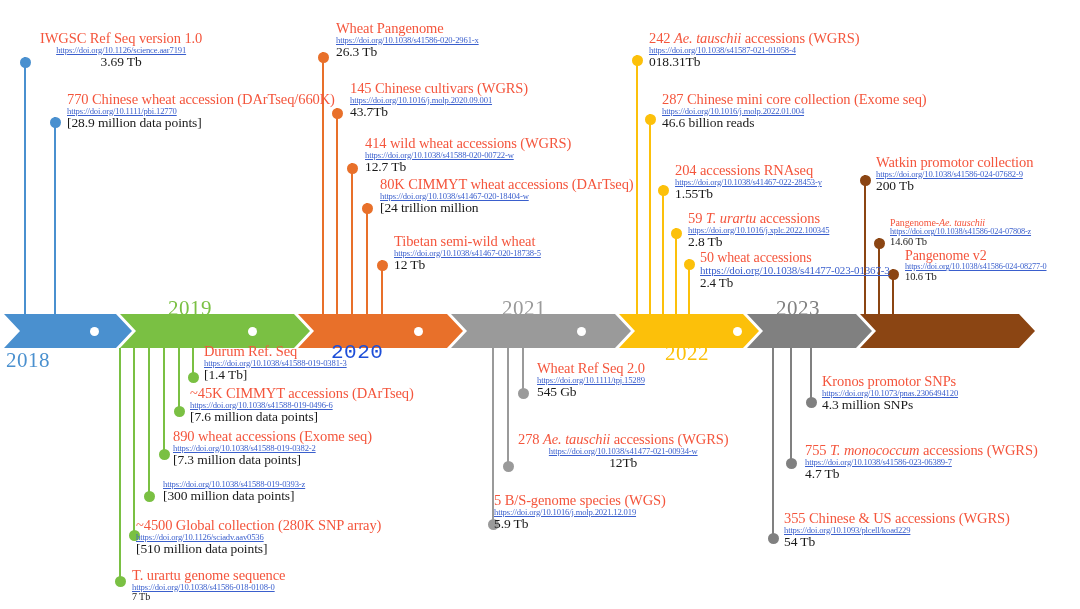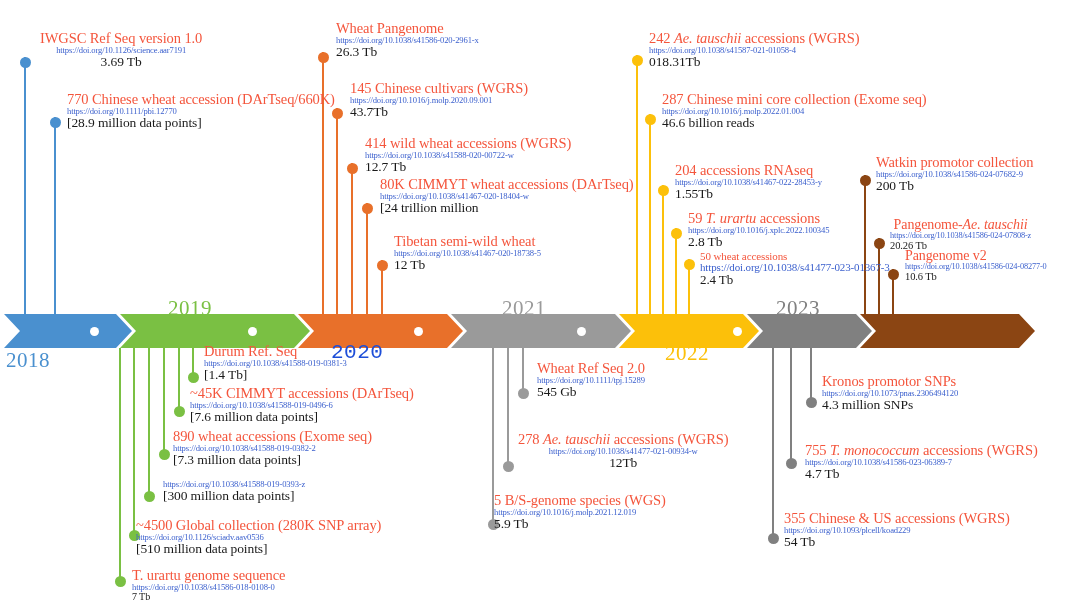--- a/index.html
+++ b/index.html
@@ -42,21 +42,21 @@
   .pin .head{position:absolute;border-radius:50%;width:11px;height:11px;left:-4.3px;}
 
   
   .ann{position:absolute;white-space:nowrap;line-height:1.02;}
   .ann .t1{
     color:#f4553c;font-size:14.5px;font-family:"Liberation Serif", serif;
     display:block;letter-spacing:-0.1px;
   }
   .ann .t1 .it{font-style:italic;}
   .ann .doi{
-    display:block;color:#3a5fcd;font-size:8.6px;
+    display:block;color:#3a5fcd;font-size:8.6px;text-decoration:underline;
     font-family:"Liberation Serif", serif;letter-spacing:-0.15px;
     margin-top:0px;
   }
   .ann .val{
     display:block;color:#1a1a1a;font-size:13.5px;font-family:"Liberation Serif", serif;
     margin-top:0px;letter-spacing:-0.1px;
   }
   .ann.small .t1{font-size:12.5px;}
   .ann.small .doi{font-size:7.6px;}
   .ann.small .val{font-size:10px;}
@@ -271,35 +271,35 @@
     <span class="val">1.55Tb</span>
   </div>
 
   <div class="ann" style="left:688px;top:211px;">
     <span class="t1">59 <span class="it">T. urartu</span> accessions</span>
     <span class="doi">https://doi.org/10.1016/j.xplc.2022.100345</span>
     <span class="val">2.8 Tb</span>
   </div>
 
   <div class="ann small" style="left:700px;top:251px;">
-    <span class="t1" style="font-size:11px;font-family:Liberation Serif, serif;">50 wheat accessions</span>
+    <span class="t1" style="font-size:14px;font-family:Liberation Serif, serif;">50 wheat accessions</span>
     <span class="doi" style="font-size:11px;">https://doi.org/10.1038/s41477-023-01367-3</span>
     <span class="val" style="font-size:13px;">2.4 Tb</span>
   </div>
 
   <div class="ann" style="left:876px;top:155px;">
     <span class="t1">Watkin promotor collection</span>
     <span class="doi">https://doi.org/10.1038/s41586-024-07682-9</span>
     <span class="val">200 Tb</span>
   </div>
 
   <div class="ann small" style="left:890px;top:218px;">
-    <span class="t1" style="font-size:14px;text-align:center;">Pangenome-<span class="it">Ae. tauschii</span></span>
+    <span class="t1" style="font-size:10px;">Pangenome-<span class="it">Ae. tauschii</span></span>
     <span class="doi" style="font-size:8.3px;">https://doi.org/10.1038/s41586-024-07808-z</span>
-    <span class="val" style="font-size:10.5px;">20.26 Tb</span>
+    <span class="val" style="font-size:10.5px;">14.60 Tb</span>
   </div>
 
   <div class="ann small" style="left:905px;top:249px;">
     <span class="t1" style="font-size:14px;">Pangenome v2</span>
     <span class="doi" style="font-size:8.3px;">https://doi.org/10.1038/s41586-024-08277-0</span>
     <span class="val" style="font-size:10.5px;">10.6 Tb</span>
   </div>
 
   <div class="ann" style="left:204px;top:344px;">
     <span class="t1">Durum Ref. Seq</span>

